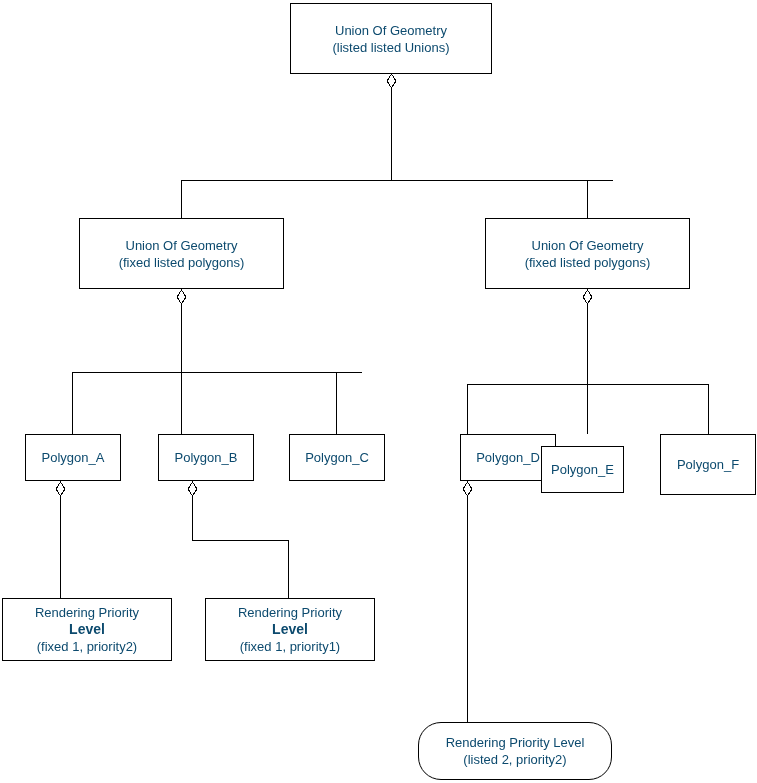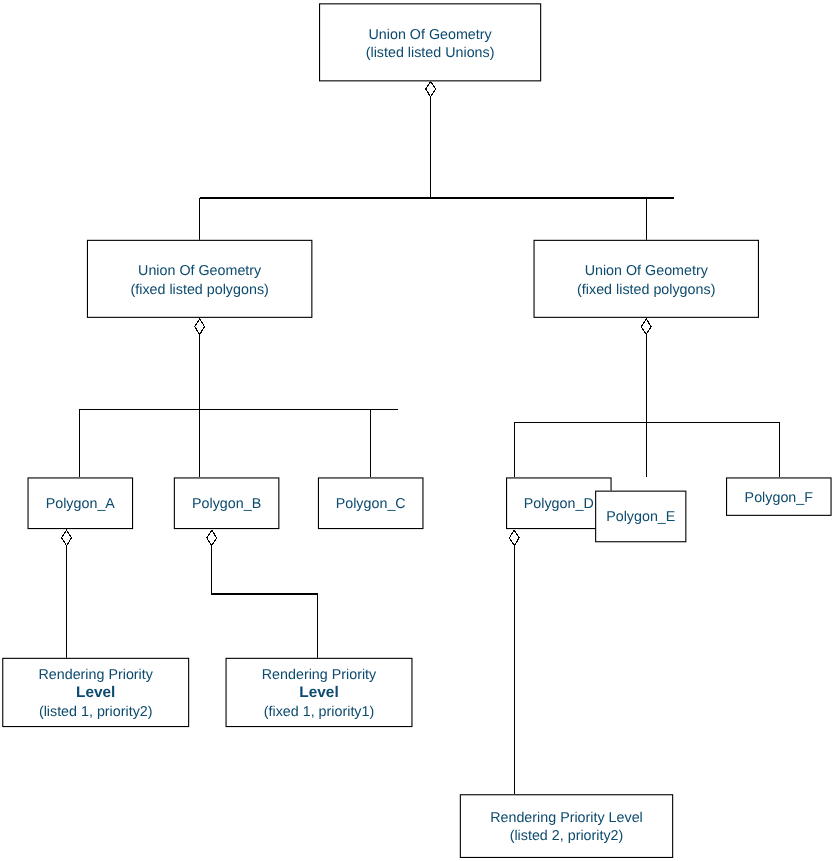--- a/index.html
+++ b/index.html
@@ -120,34 +120,34 @@
   </div>
 
   <div class="node" style="left:421px; top:434px; width:96px; height:47px;margin-left:39px;">
     <span class="line">Polygon_D</span>
   </div>
 
   <div class="node" style="left:541px; top:434px; width:83px; height:47px;margin-top:12px;">
     <span class="line">Polygon_E</span>
   </div>
 
-  <div class="node" style="left:660px; top:434px; width:96px; height:35px;">
+  <div class="node" style="left:660px; top:434px; width:96px; height:61px;">
     <span class="line">Polygon_F</span>
   </div>
 
   <div class="node" style="left:2px; top:598px; width:170px; height:63px;">
     <span class="line">Rendering Priority</span>
     <span class="line bold">Level</span>
-    <span class="line">(listed 1, priority2)</span>
+    <span class="line">(fixed 1, priority2)</span>
   </div>
 
   <div class="node" style="left:205px; top:598px; width:170px; height:63px;">
     <span class="line">Rendering Priority</span>
     <span class="line bold">Level</span>
     <span class="line">(fixed 1, priority1)</span>
   </div>
 
-  <div class="node" style="left:418px; top:722px; width:194px; height:58px;">
+  <div class="node" style="left:418px; top:722px; width:194px; height:58px;border-radius:23px;">
     <span class="line">Rendering Priority Level</span>
     <span class="line">(listed 2, priority2)</span>
   </div>
 
 </div>
 
 </body></html>

